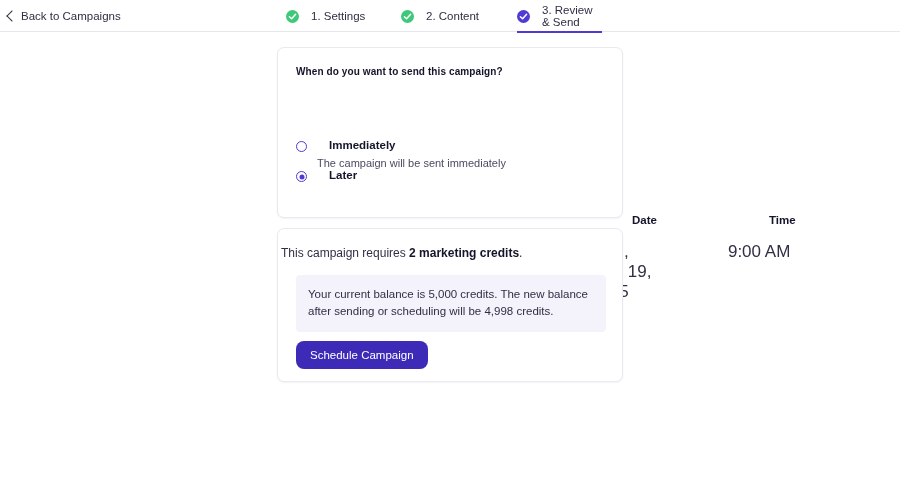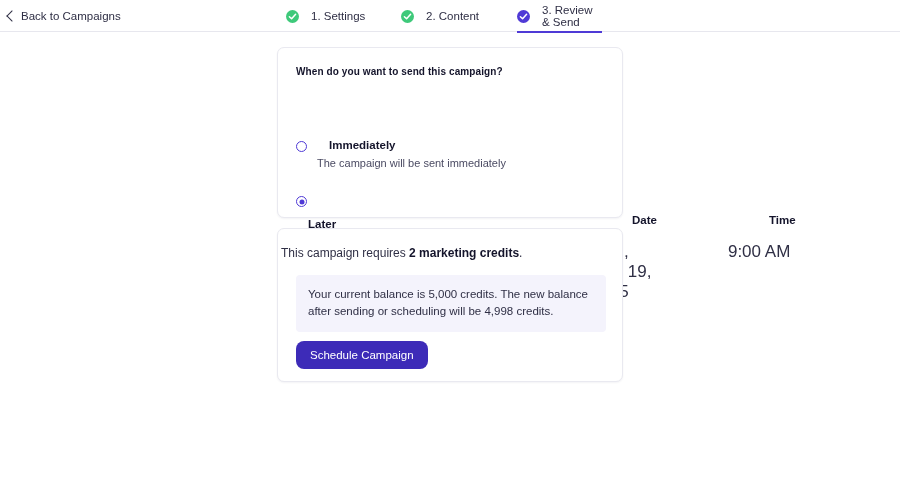--- a/index.html
+++ b/index.html
@@ -121,21 +121,21 @@
 
   
   .option {
     position: absolute;
     left: 18px;
     display: flex;
     gap: 10px;
     cursor: pointer;
   }
   #opt-immediate { top: 90px; }
-  #opt-later { top: 145px; flex-direction: column; }
+  #opt-later { top: 120px; }
   .radio {
     width: 11px;
     height: 11px;
     border-radius: 50%;
     border: 1.5px solid #4f3ad6;
     margin-top: 3px;
     flex: 0 0 11px;
     position: relative;
     background: #fff;
   }

